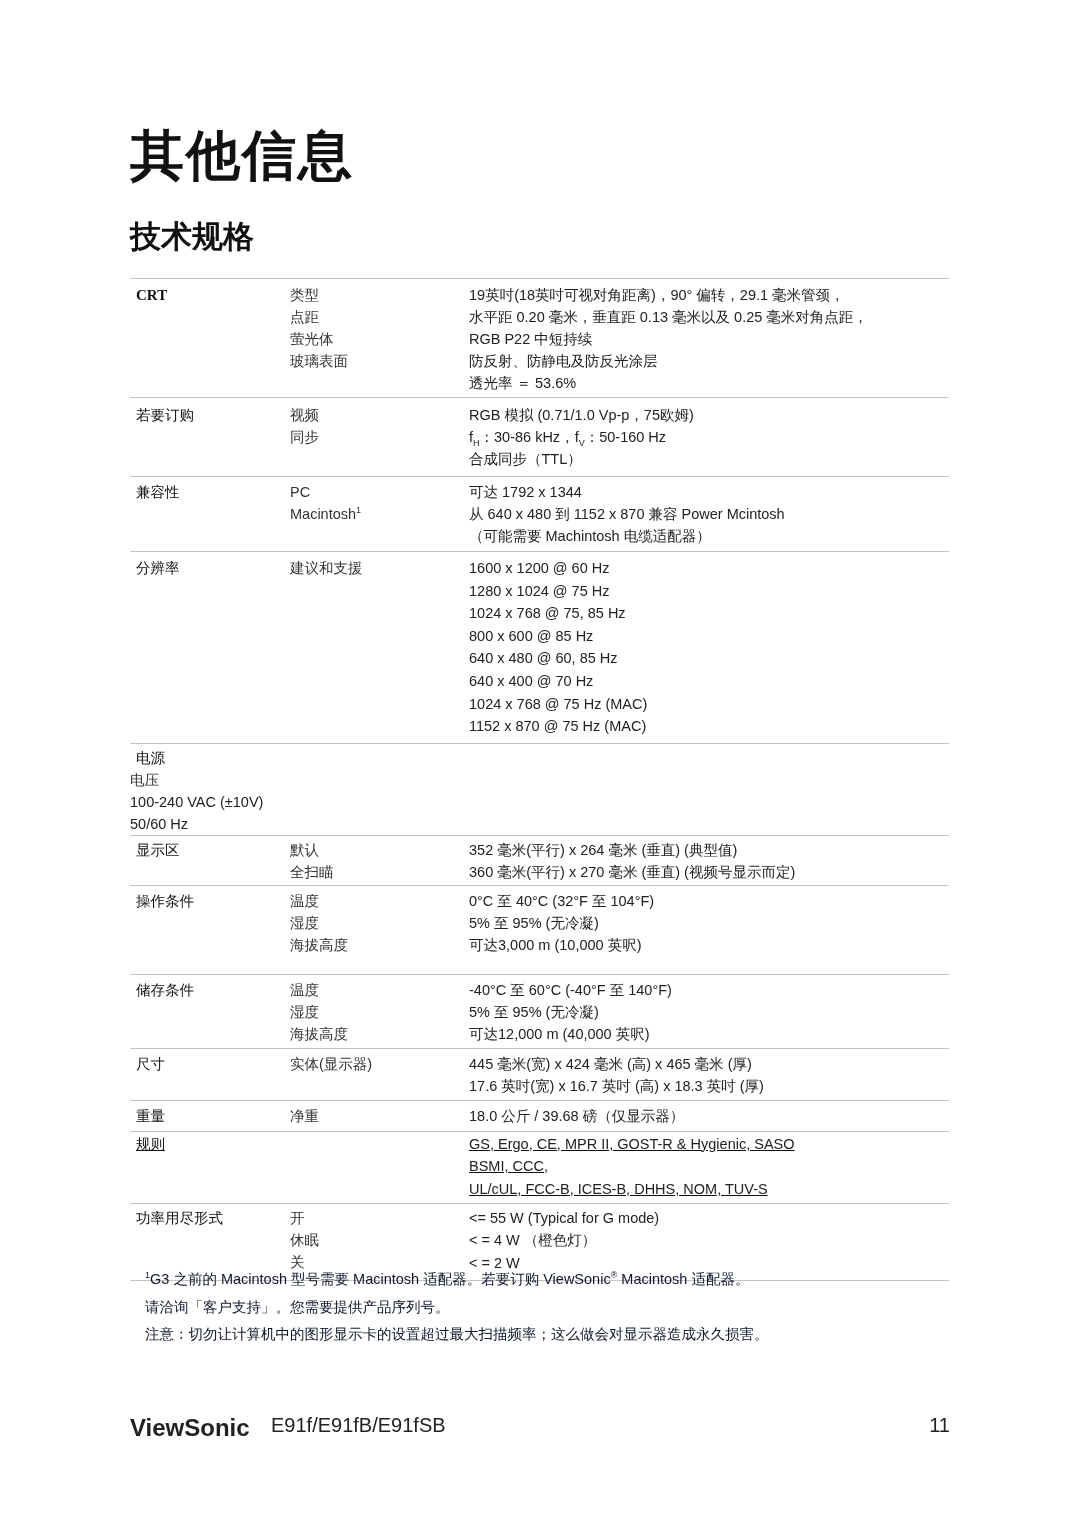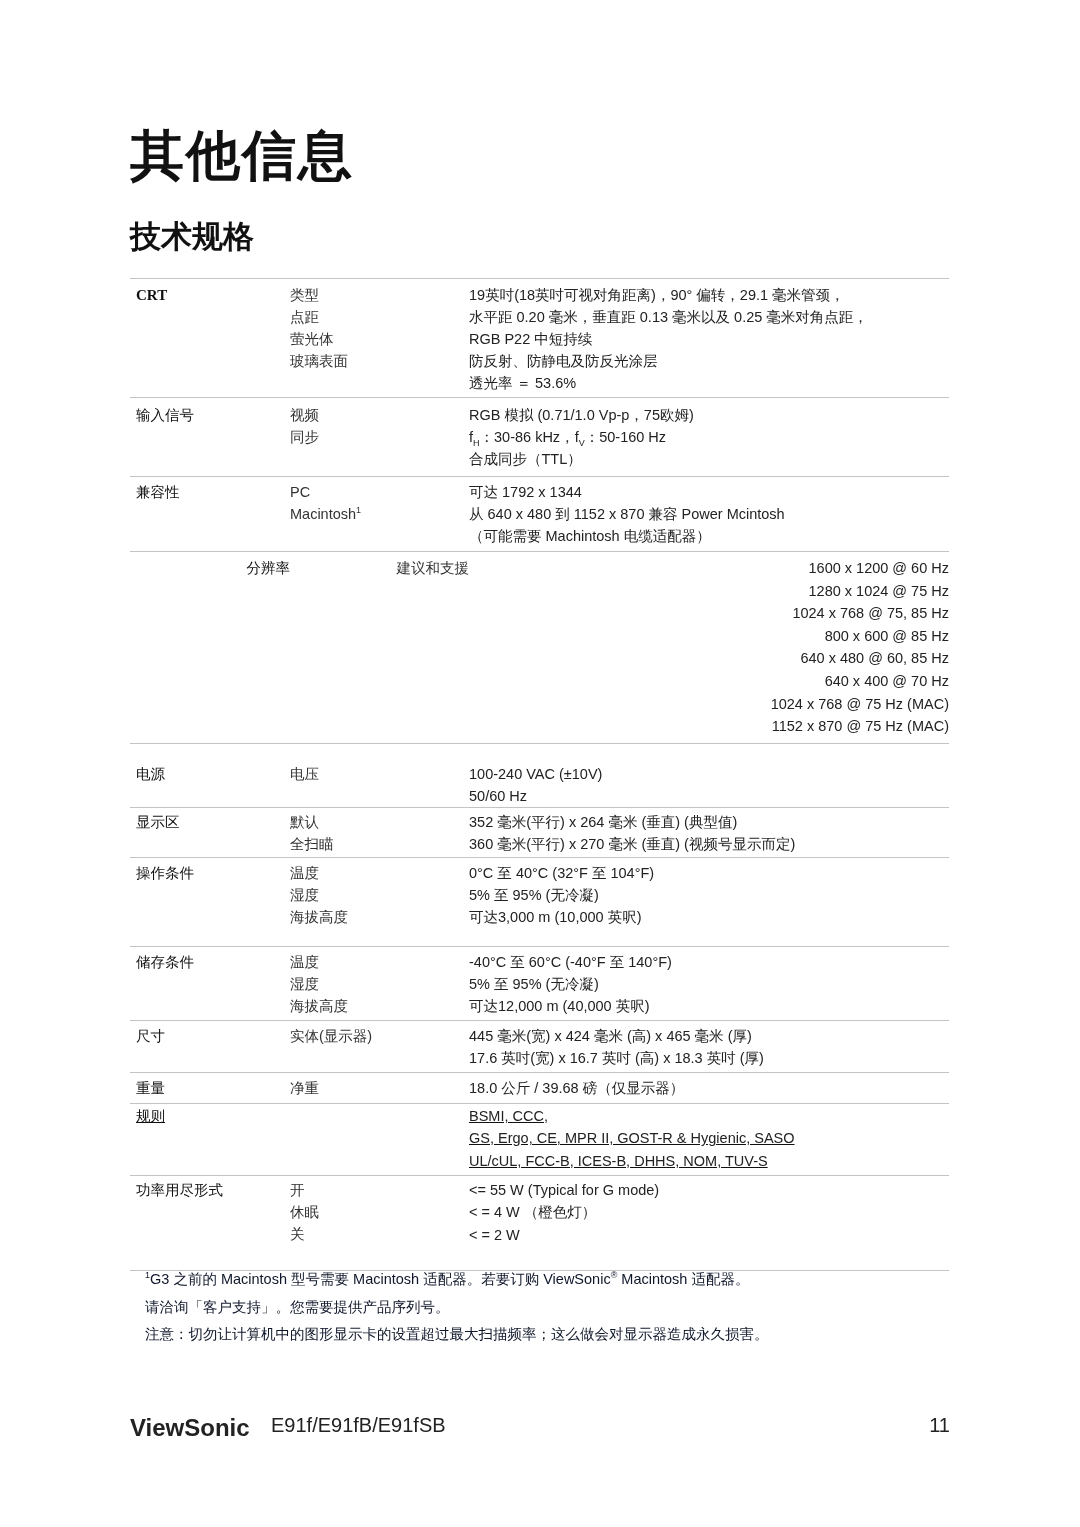--- a/index.html
+++ b/index.html
@@ -45,21 +45,21 @@
     <div class="c3">
       <div class="line">19英吋(18英吋可视对角距离)，90° 偏转，29.1 毫米管颈，</div>
       <div class="line">水平距 0.20 毫米，垂直距 0.13 毫米以及 0.25 毫米对角点距，</div>
       <div class="line">RGB P22 中短持续</div>
       <div class="line">防反射、防静电及防反光涂层</div>
       <div class="line">透光率 ＝ 53.6%</div>
     </div>
   </div>
 
   <div class="sec" style="padding-top:6px;padding-bottom:6px;">
-    <div class="c1">输入信号</div>
+    <div class="c1">若要订购</div>
     <div class="c2">
       <div>视频</div>
       <div>同步</div>
     </div>
     <div class="c3">
       <div class="line">RGB 模拟 (0.71/1.0 Vp-p，75欧姆)</div>
       <div class="line"><span>f</span><sub>H</sub><span>：30-86 kHz，</span><span>f</span><sub>V</sub><span>：50-160 Hz</span></div>
       <div class="line">合成同步（TTL）</div>
     </div>
   </div>
@@ -70,38 +70,38 @@
       <div>PC</div>
       <div><span>Macintosh</span><sup>1</sup></div>
     </div>
     <div class="c3">
       <div class="line">可达 1792 x 1344</div>
       <div class="line">从 640 x 480 到 1152 x 870 兼容 Power Mcintosh</div>
       <div class="line">（可能需要 Machintosh 电缆适配器）</div>
     </div>
   </div>
 
-  <div class="sec" style="padding-top:5px;padding-bottom:5px;text-align:right;">
+  <div class="sec" style="padding-top:5px;padding-bottom:5px;">
     <div class="c1">分辨率</div>
     <div class="c2">
       <div>建议和支援</div>
     </div>
     <div class="c3 tall">
       <div class="line">1600 x 1200 @ 60 Hz</div>
       <div class="line">1280 x 1024 @ 75 Hz</div>
       <div class="line">1024 x 768 @ 75, 85 Hz</div>
       <div class="line">800 x 600 @ 85 Hz</div>
       <div class="line">640 x 480 @ 60, 85 Hz</div>
       <div class="line">640 x 400 @ 70 Hz</div>
       <div class="line">1024 x 768 @ 75 Hz (MAC)</div>
       <div class="line">1152 x 870 @ 75 Hz (MAC)</div>
     </div>
   </div>
 
-  <div class="sec" style="padding-top:19px;padding-bottom:0;">
+  <div class="sec" style="padding-top:3px;padding-bottom:0;flex-direction:column;">
     <div class="c1">电源</div>
     <div class="c2">
       <div>电压</div>
     </div>
     <div class="c3">
       <div class="line">100-240 VAC (±10V)</div>
       <div class="line">50/60 Hz</div>
     </div>
   </div>
 
@@ -163,27 +163,27 @@
     </div>
     <div class="c3">
       <div class="line">18.0 公斤 / 39.68 磅（仅显示器）</div>
     </div>
   </div>
 
   <div class="sec" style="padding-top:1px;padding-bottom:2px;text-decoration:underline;">
     <div class="c1">规则</div>
     <div class="c2"></div>
     <div class="c3 tall">
+      <div class="line">GS, Ergo, CE, MPR II, GOST-R &amp; Hygienic, SASO</div>
       <div class="line">BSMI, CCC,</div>
-      <div class="line">GS, Ergo, CE, MPR II, GOST-R &amp; Hygienic, SASO</div>
       <div class="line">UL/cUL, FCC-B, ICES-B, DHHS, NOM, TUV-S</div>
     </div>
   </div>
 
-  <div class="sec last" style="padding-top:3px;padding-bottom:24px;">
+  <div class="sec last" style="padding-top:3px;padding-bottom:6px;">
     <div class="c1">功率用尽形式</div>
     <div class="c2">
       <div>开</div>
       <div>休眠</div>
       <div>关</div>
     </div>
     <div class="c3 tall">
       <div class="line">&lt;= 55 W (Typical for G mode)</div>
       <div class="line">&lt; = 4 W （橙色灯）</div>
       <div class="line">&lt; = 2 W</div>

